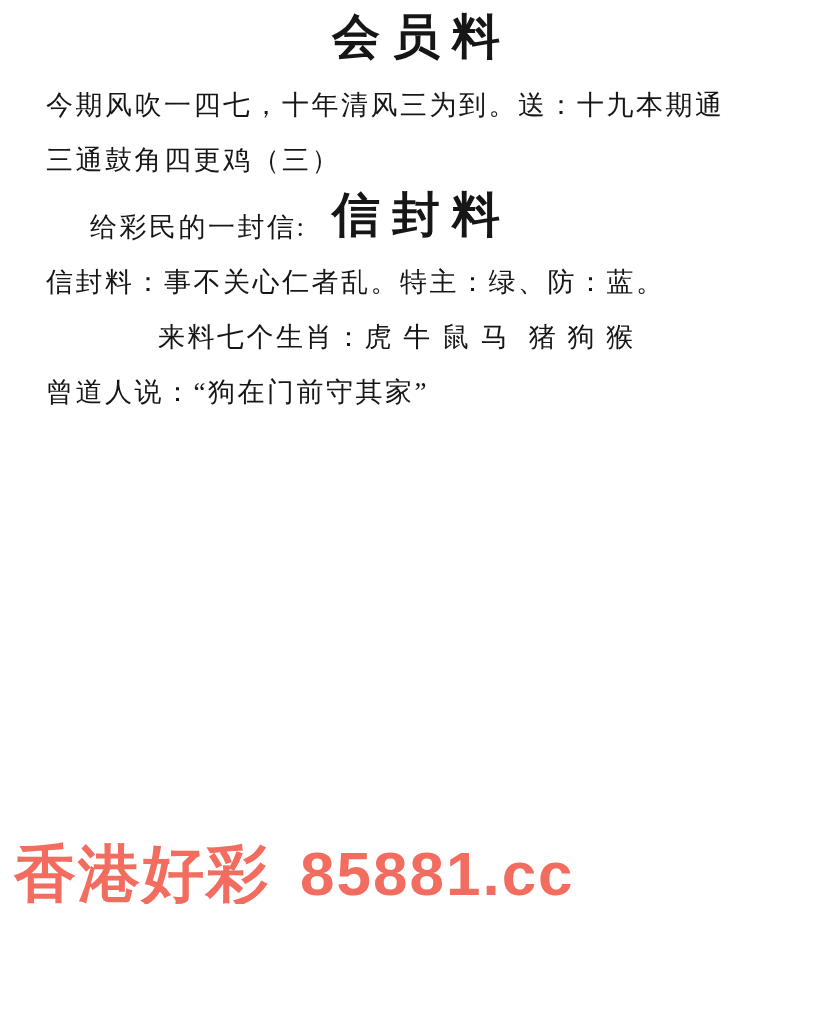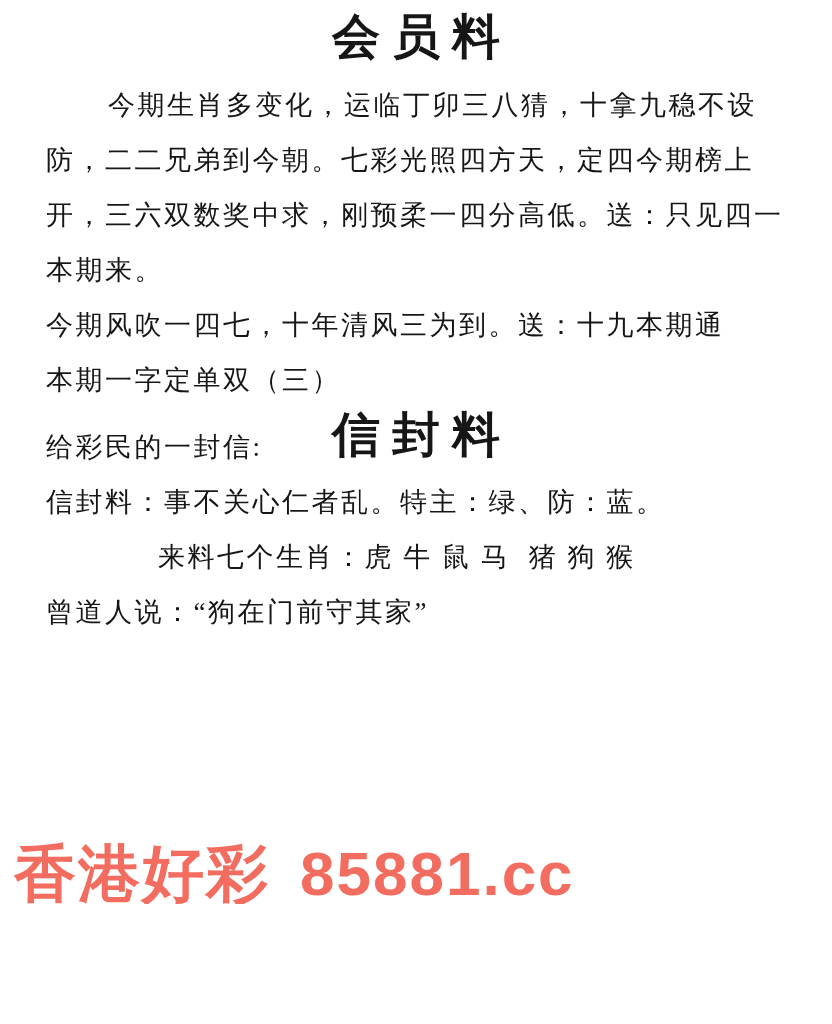--- a/index.html
+++ b/index.html
@@ -26,21 +26,21 @@
   .title-envelope { margin: -4px 0 0; }
 
   .body-line {
     font-size: 27px;
     line-height: 55px;
     margin: 0;
     letter-spacing: 2.5px;
   }
   .indent { text-indent: 2.3em; }
   .pei   { margin-top: 12px; }
-  .intro { margin-top: -46px; }
+  .intro { margin-top: -46px; margin-left: 44px; }
   .letter-para { margin-top: 20px; }
   .issue-label { font-weight: 600; margin-right: 8px; }
   .tema { margin-top: 16px; }
   .zodiac { margin-left: 112px; white-space: pre-wrap; }
 
   .footer {
     position: absolute;
     left: 14px;
     bottom: -12px;
     white-space: nowrap;
@@ -65,26 +65,25 @@
   }
 </style>
 </head>
 <body>
 
 <div class="page">
   <div class="content">
 
     <h1 class="section-title title-member">会员料</h1>
 
-    <p class="body-line indent">今期生肖多变化，运临丁卯三八猜，十拿九稳不设防，二二兄弟到今朝。七彩光照四方天，定四今期榜上开，三六双数奖中求，刚预柔一四分高低。送：只见四一本期来。</p>
 
 
     <p class="body-line">今期风吹一四七，十年清风三为到。送：十九本期通</p>
 
-    <p class="body-line">本期一字定单双（三）</p>
+    <p class="body-line">三通鼓角四更鸡（三）</p>
 
     <h1 class="section-title title-envelope">信封料</h1>
 
     <p class="body-line intro">给彩民的一封信:</p>
 
 
 
     <p class="body-line">信封料：事不关心仁者乱。特主：绿、防：蓝。</p>
 
     <p class="body-line zodiac">来料七个生肖：虎 牛 鼠 马  猪 狗 猴</p>

